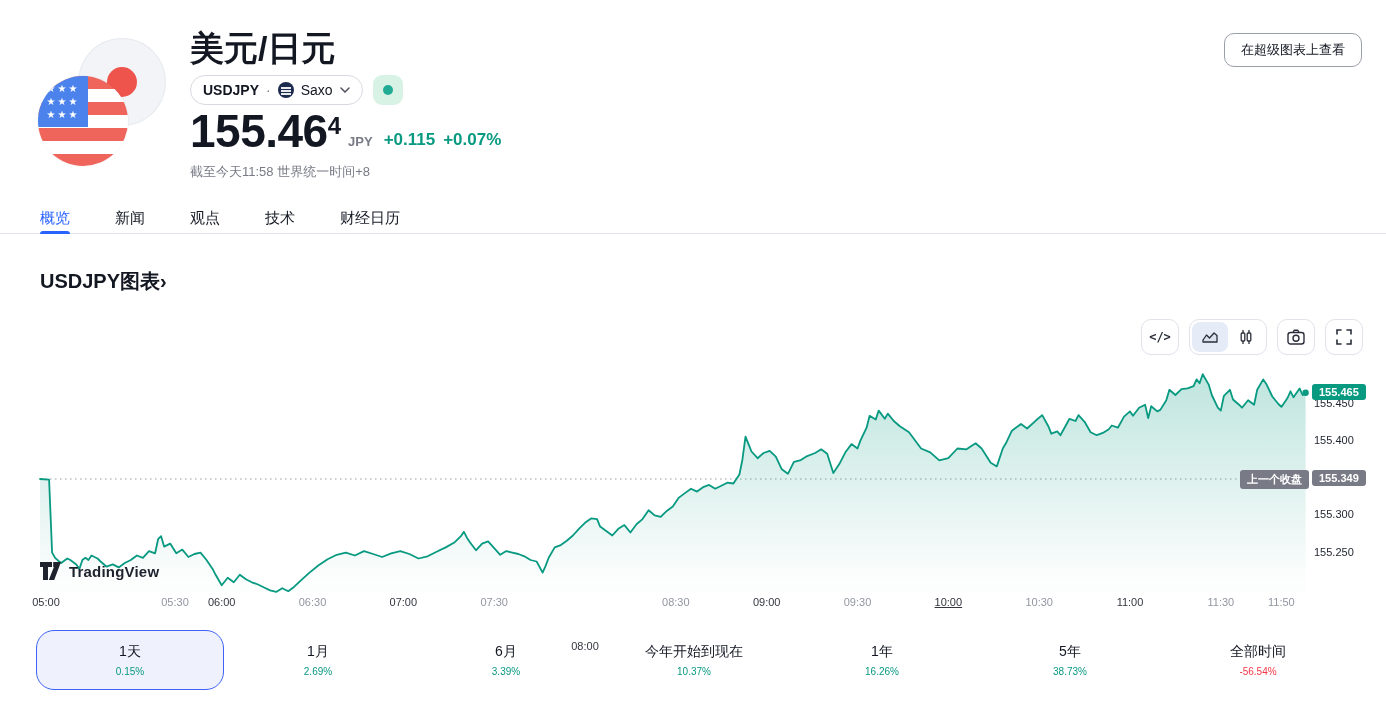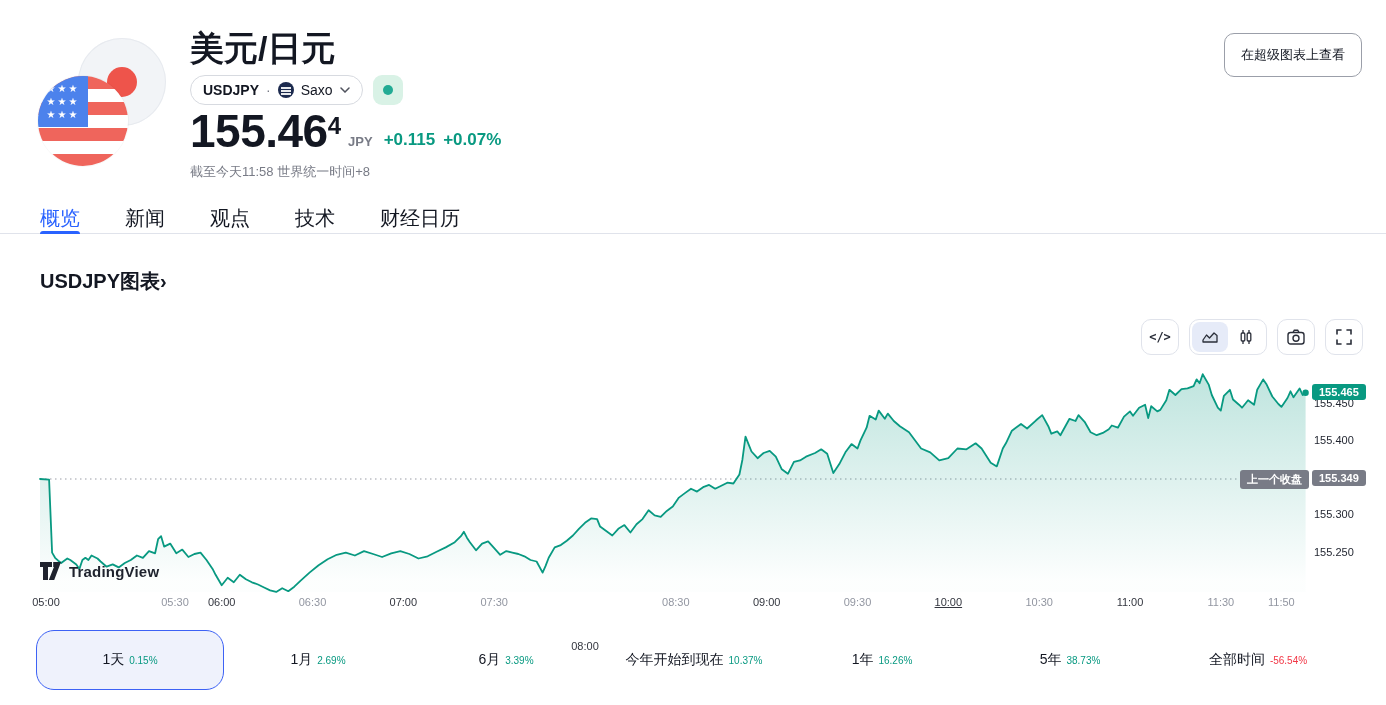--- a/index.html
+++ b/index.html
@@ -36,28 +36,28 @@
   .status-dot { width:10px; height:10px; border-radius:50%; background:#22ab94; }
 
   .price-row { position:absolute; left:190px; top:108px; display:flex; align-items:flex-end; }
   .price { font-size:46px; font-weight:800; line-height:1; letter-spacing:-0.5px; }
   .price-sup { font-size:24px; font-weight:800; line-height:1; transform:translateY(-16px); }
   .ccy { font-size:13px; font-weight:700; color:#787b86; margin:0 0 5px 7px; }
   .chg { font-size:17px; font-weight:600; color:#089981; margin:0 0 4px 11px; }
   .chg + .chg { margin-left:8px; }
   .asof { position:absolute; left:190px; top:163px; font-size:13px; color:#787b86; }
 
-  .superchart-btn { position:absolute; right:24px; top:33px; height:44px; padding:0 16px;
+  .superchart-btn { position:absolute; right:24px; top:33px; height:34px; padding:0 16px;
                     background:#fff; border:1px solid #9b9fa9; border-radius:10px; font-size:13px;
                     color:#131722; cursor:pointer; font-family:Liberation Serif, serif; }
 
   
   .tabbar { position:absolute; left:0; right:0; top:204px; height:30px; padding-left:40px;
             display:flex; gap:45px; border-bottom:1px solid #e0e3eb; }
-  .tab { position:relative; font-size:20px; color:#131722; background:none; border:none;
+  .tab { position:relative; font-size:15px; color:#131722; background:none; border:none;
          padding:0; height:29px; cursor:pointer; font-family:Liberation Mono, monospace; white-space:nowrap; }
   .tab.active { color:#2962ff; }
   .tab.active::after { content:""; position:absolute; left:0; right:0; bottom:-1px; height:3px;
                        background:#2962ff; border-radius:3px 3px 0 0; }
 
   .section-title { position:absolute; left:40px; top:268px; font-size:20px; font-weight:800; color:#131722; }
 
   
   .toolbar { position:absolute; right:23px; top:319px; display:flex; gap:10px; align-items:center; }
   .tb-btn { height:36px; min-width:38px; background:#fff; border:1px solid #e0e3eb; border-radius:10px;
@@ -78,21 +78,21 @@
   .badge { position:absolute; font-size:11px; font-weight:600; color:#fff; padding:2px 7px;
            border-radius:3px; white-space:nowrap; }
   .last-badge { left:1312px; background:#089981; }
   .prev-badge { left:1312px; background:#787b86; }
   .prev-label { right:77px; background:#787b86; }
   .tv-attr { position:absolute; left:40px; top:197px; display:flex; align-items:center; gap:7px; }
   .tv-text { font-size:15px; font-weight:700; color:#1e222d; letter-spacing:0.2px; }
 
   
   .tf-row { position:absolute; left:36px; top:630px; width:1316px; display:flex; }
-  .tf-cell { flex:1; height:60px; display:flex; flex-direction:row; align-items:center;
+  .tf-cell { flex:1; height:60px; display:flex; flex-direction:column; align-items:center;
              justify-content:center; gap:5px; background:transparent; border:1.5px solid transparent;
              border-radius:18px; cursor:pointer; font-family:inherit; }
   .tf-cell.selected { border-color:#3d62f5; background:#eff2fc; }
   .tf-label { font-size:14px; color:#131722; }
   .tf-pct { font-size:10px; font-weight:500; color:#089981; }
   .tf-pct.down { color:#f23645; }
 </style>
 </head>
 <body>
 

